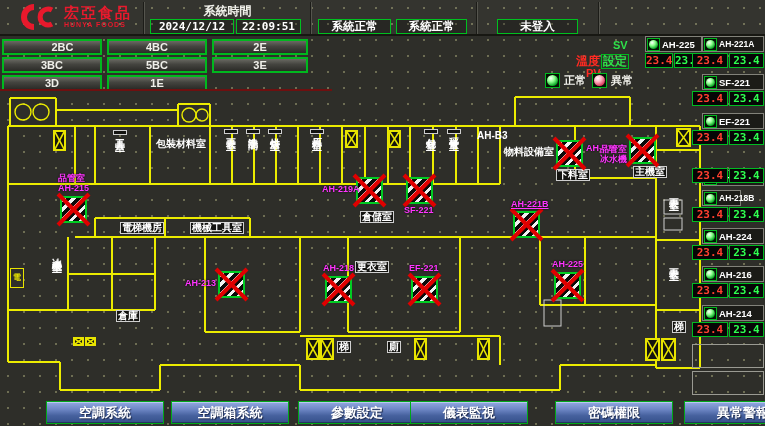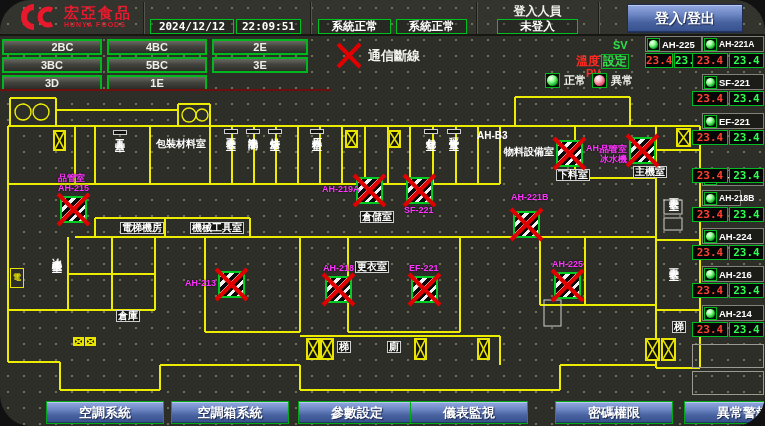--- a/index.html
+++ b/index.html
@@ -1,20 +1,20 @@
 <!DOCTYPE html>
 <html><head>
 <meta charset="utf-8">
 <style>
   html,body{margin:0;padding:0;background:#111;}
   #screen{position:relative;width:765px;height:426px;overflow:hidden;
     background-color:#2e2e29;
     background-image:radial-gradient(circle, rgba(238,238,170,.33) 1px, transparent 1.5px);
     background-size:16px 16px;
-    font-family:"Liberation Sans", sans-serif;border-radius:31px; -webkit-font-smoothing:none;}
+    font-family:"Liberation Sans", sans-serif; -webkit-font-smoothing:none;}
   #screen *{box-sizing:border-box;}
   
   #header{position:absolute;left:0;top:0;width:765px;height:36px;
     background:rgba(255,255,255,0.03);border-bottom:2px solid #171712;}
   #logo{position:absolute;left:8px;top:2px;display:flex;align-items:center;gap:4px;}
   .lt{color:#e8192c;font-weight:bold;font-size:15px;letter-spacing:2px;line-height:16px;}
   .ls{color:#e8192c;font-weight:bold;font-size:7px;letter-spacing:1px;line-height:8px;}
   .hsep{position:absolute;top:2px;width:2px;height:32px;background:#1c1c18;border-right:1px solid #55554e;}
   .hlabel{position:absolute;top:3px;color:#f2f2ec;font-weight:bold;font-size:12px;text-align:center;}
   .gbox{position:absolute;top:19px;height:15px;border:1px solid #00c020;color:#fff;
@@ -95,51 +95,43 @@
       <div>
         <div class="lt">宏亞食品</div>
         <div class="ls">HUNYA FOODS</div>
       </div>
     </div>
     <div class="hsep" style="left:143px"></div>
     <div class="hsep" style="left:310px"></div>
     <div class="hsep" style="left:476px"></div>
     <div class="hsep" style="left:598px"></div>
 
+    <div class="hlabel" style="left:150px;width:155px">系統時間</div>
     <div class="gbox mono" style="left:150px;width:84px">2024/12/12</div>
     <div class="gbox mono" style="left:236px;width:65px">22:09:51</div>
 
     <div class="gbox" style="left:318px;width:73px">系統正常</div>
     <div class="gbox" style="left:396px;width:71px">系統正常</div>
 
-    <div class="hlabel" style="left:480px;width:115px">登入人員</div>
     <div class="gbox" style="left:497px;width:81px">未登入</div>
 
-    <button id="login-btn" class="bluebtn">登入/登出</button>
   </div>
 
   <div id="floor-buttons">
       <button class="floorbtn" style="left: 2px; top: 39px; width: 100px; padding-left: 21px;">2BC</button>
       <button class="floorbtn" style="left: 107px; top: 39px; width: 100px;">4BC</button>
       <button class="floorbtn" style="left: 212px; top: 39px; width: 96px;">2E</button>
       <button class="floorbtn" style="left: 2px; top: 57px; width: 100px;">3BC</button>
       <button class="floorbtn" style="left: 107px; top: 57px; width: 100px;">5BC</button>
       <button class="floorbtn" style="left: 212px; top: 57px; width: 96px;">3E</button>
       <button class="floorbtn" style="left: 2px; top: 75px; width: 100px;">3D</button>
       <button class="floorbtn" style="left: 107px; top: 75px; width: 100px;">1E</button>
     </div>
   <div id="red-divider"></div>
 
-  <div id="comm-legend">
-    <svg class="xicon" width="26" height="27">
-      <line x1="2" y1="2" x2="24" y2="25"></line>
-        <line x1="24" y1="2" x2="2" y2="25"></line>
-    </svg>
-    <span>通信斷線</span>
-  </div>
 
   <span id="pv-label" class="pv">PV</span>
   <span id="sv-label" class="sv">SV</span>
   <div id="temp-set">
     <span class="pv">溫度</span>
     <span class="setbox">設定</span>
   </div>
 
   <div class="ledlegend" style="left:545px;top:73px">
     <span class="ledbox">
@@ -213,21 +205,21 @@
       </div><div class="mlabel" style="left: 322px; top: 93px; width: 32px; text-align: right;">AH-219A</div><div class="marker" style="left: 406px; top: 85px;">
         <svg width="34" height="34">
           <line x1="0" y1="0" x2="31" y2="31" stroke="#e00000" stroke-width="4"></line>
           <line x1="31" y1="0" x2="0" y2="31" stroke="#e00000" stroke-width="4"></line>
         </svg>
       </div><div class="mlabel" style="left: 404px; top: 114px;">SF-221</div><div class="marker" style="left: 513px; top: 119px;">
         <svg width="34" height="34">
           <line x1="0" y1="0" x2="31" y2="31" stroke="#e00000" stroke-width="4"></line>
           <line x1="31" y1="0" x2="0" y2="31" stroke="#e00000" stroke-width="4"></line>
         </svg>
-      </div><div class="mlabel" style="left: 511px; top: 101px;">AH-221B</div><div class="marker" style="left: 554px; top: 180px;">
+      </div><div class="mlabel" style="left: 511px; top: 108px; text-decoration: underline;">AH-221B</div><div class="marker" style="left: 554px; top: 180px;">
         <svg width="34" height="34">
           <line x1="0" y1="0" x2="31" y2="31" stroke="#e00000" stroke-width="4"></line>
           <line x1="31" y1="0" x2="0" y2="31" stroke="#e00000" stroke-width="4"></line>
         </svg>
       </div><div class="mlabel" style="left: 552px; top: 168px;">AH-225</div><div class="marker" style="left: 556px; top: 48px;">
         <svg width="34" height="34">
           <line x1="0" y1="0" x2="31" y2="31" stroke="#e00000" stroke-width="4"></line>
           <line x1="31" y1="0" x2="0" y2="31" stroke="#e00000" stroke-width="4"></line>
         </svg>
       </div><div class="mlabel" style="left: 586px; top: 52px;">AH-214</div><div class="marker" style="left: 629px; top: 45px;">

